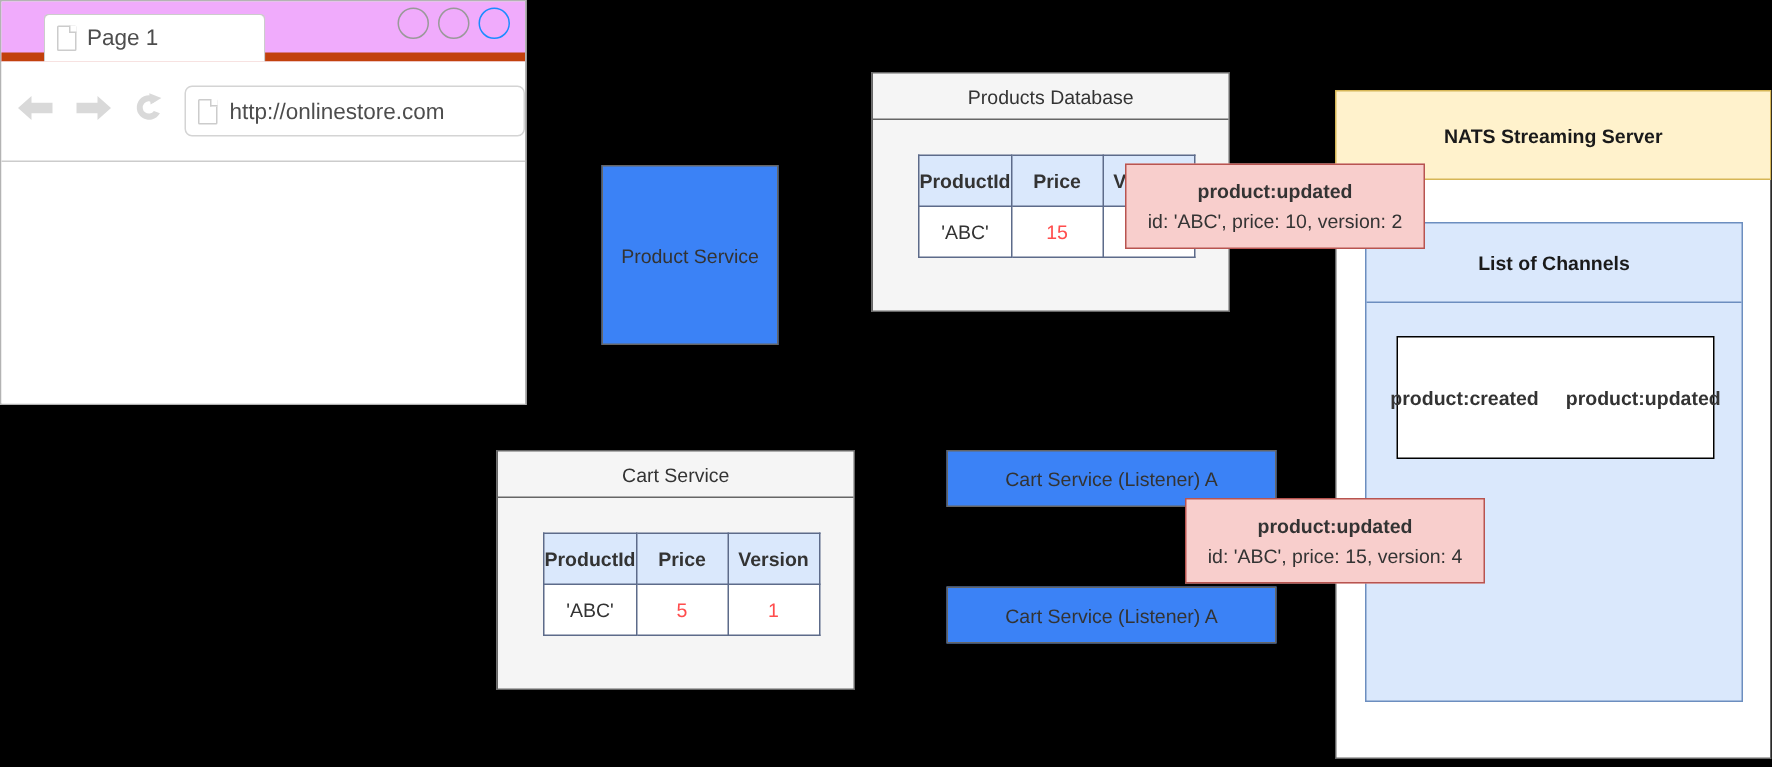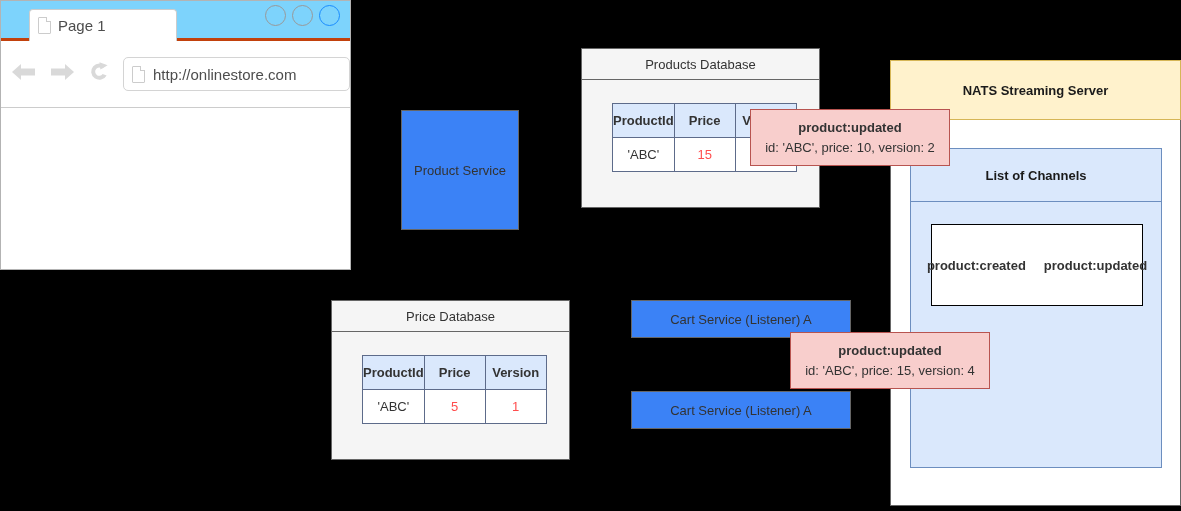--- a/index.html
+++ b/index.html
@@ -26,22 +26,22 @@
     background: #ffffff;
     border: 1px solid #b3b3b3;
     box-sizing: border-box;
   }
   .browser-tabbar {
     position: absolute;
     left: 0; top: 0;
     width: 100%;
     height: 40px;
     box-sizing: border-box;
-    border-bottom: 3px solid #c2410c;
-    background: #7dd3fc;
+    border-bottom: 6px solid #c2410c;
+    background: #f0abfc;
   }
   .browser-tab {
     position: absolute;
     left: 28px;
     top: 8px;
     width: 148px;
     height: 32px;
     box-sizing: border-box;
     border: 1px solid #cccccc;
     border-bottom: none;
@@ -328,21 +328,21 @@
             <td>'ABC'</td>
             <td class="num">15</td>
             <td class="num">3</td>
           </tr>
         </tbody>
       </table>
     </div>
   </div>
 
   <div class="panel" style="left:331px; top:300px; width:239px; height:160px;">
-    <div class="panel-title">Price Database</div>
+    <div class="panel-title">Cart Service</div>
     <div class="panel-body">
       <table class="db" style="left:30px; top:23px;">
         <thead>
           <tr>
             <th style="width:60px">ProductId</th>
             <th style="width:60px">Price</th>
             <th style="width:60px">Version</th>
           </tr>
         </thead>
         <tbody>

